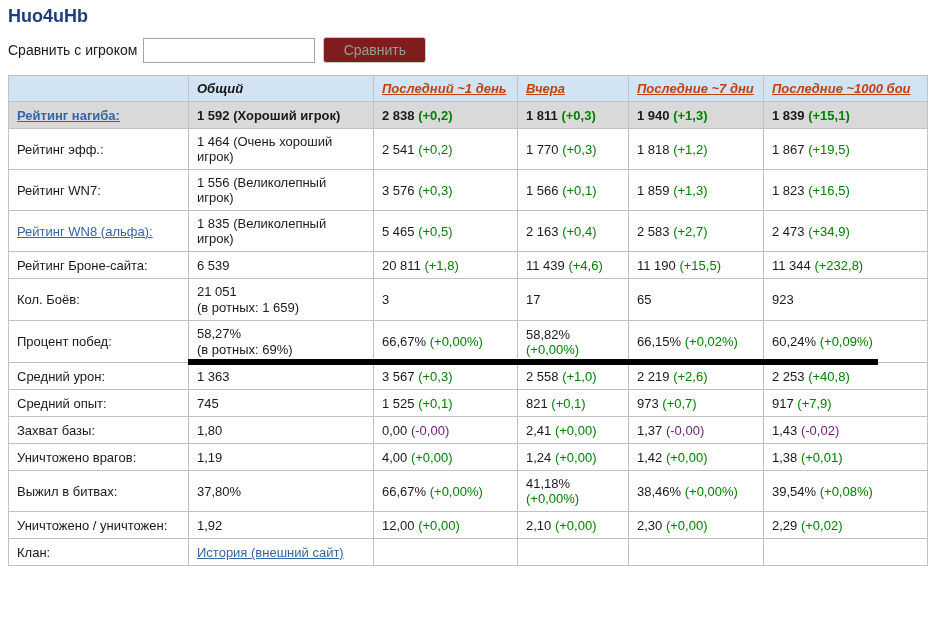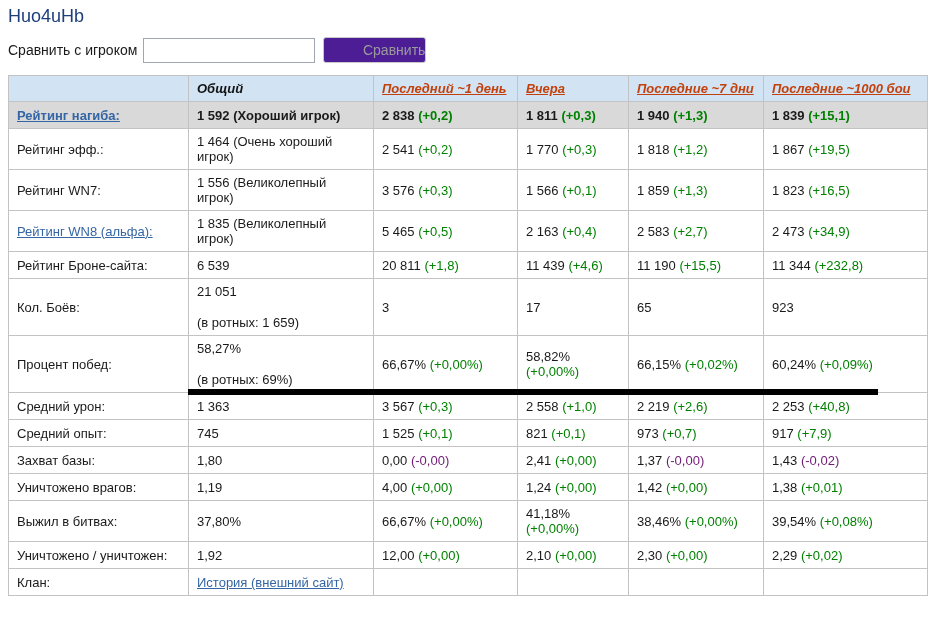--- a/index.html
+++ b/index.html
@@ -1,25 +1,25 @@
 <!DOCTYPE html>
 <html><head>
 <meta charset="utf-8">
 <style>
   * { box-sizing: border-box; margin: 0; padding: 0; }
   html, body { width: 933px; height: 642px; overflow: hidden; background: #ffffff; }
   body { font-family: "Liberation Sans", sans-serif; font-size: 13px; color: #1a1a1a; }
   .page { padding: 5px 8px; }
 
-  .page-title { color: #1c3e7d; font-size: 18px; font-weight: normal; margin: 1px 0 10px 0; }
+  .page-title { color: #1c3e7d; font-size: 18px; font-weight: bold; margin: 1px 0 10px 0; }
 
   .compare-row { display: flex; align-items: center; margin-bottom: 12px; }
   .compare-label { font-size: 14px; margin-right: 6px; }
   .compare-input { width: 172px; height: 25px; border: 1px solid #9fa8b0; padding: 2px 5px; font-family: inherit; font-size: 13px; outline: none; }
-  .compare-btn { width: 103px; height: 26px; margin-left: 8px; border: 1px solid #c9c9c9; border-radius: 3px; background: #4c1d95; color: #9b9b9b; font-size: 14px; font-family: inherit; cursor: pointer; text-align: right; }
+  .compare-btn { width: 103px; height: 26px; margin-left: 8px; border: 1px solid #c9c9c9; border-radius: 3px; background: #7f1d1d; color: #9b9b9b; font-size: 14px; font-family: inherit; cursor: pointer; }
 
   table.stats { border-collapse: collapse; table-layout: fixed; width: 919px; }
   .stats col.c0 { width: 180px; }
   .stats col.c1 { width: 185px; }
   .stats col.c2 { width: 144px; }
   .stats col.c3 { width: 111px; }
   .stats col.c4 { width: 135px; }
   .stats col.c5 { width: 164px; }
 
   .stats th, .stats td { border: 1px solid #c3c3c3; padding: 5px 8px; text-align: left; vertical-align: middle; }
@@ -28,21 +28,21 @@
   .stats tbody td { height: 27px; }
 
   .stats a { color: #3465a4; text-decoration: underline; cursor: pointer; }
 
   tr.hl td { background: #d9d9d9; font-weight: bold; }
   tr.hl td a { font-weight: bold; text-align: right; }
 
   .delta.pos { color: #008000; }
   .delta.neg { color: #701a75; }
   .note { color: #1a1a1a; }
-  .sub { color: #1a1a1a; margin-top: 16px; }
+  .sub { color: #1a1a1a; margin-top: 1px; }
 
   tr.bar-row td { position: relative; }
   tr.bar-row td.barred::after { content: ""; position: absolute; left: -1px; right: -1px; bottom: -3px; height: 6px; background: #000; z-index: 2; }
   tr.bar-row td.barred-partial::after { right: 30%; }
 </style>
 </head>
 <body>
 
 <div class="page">
 

